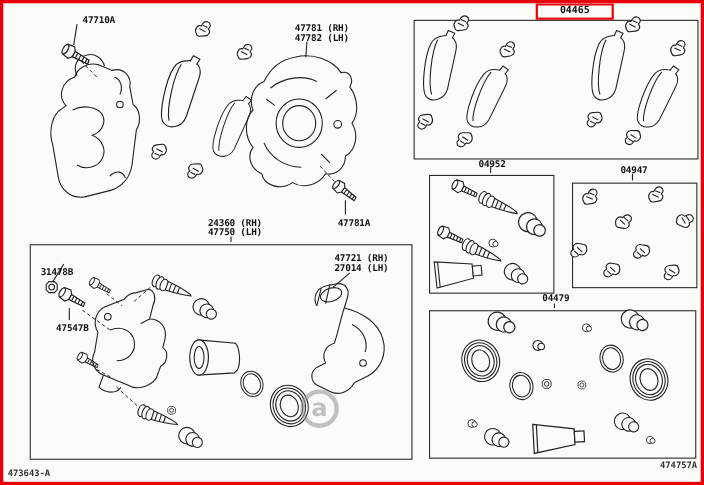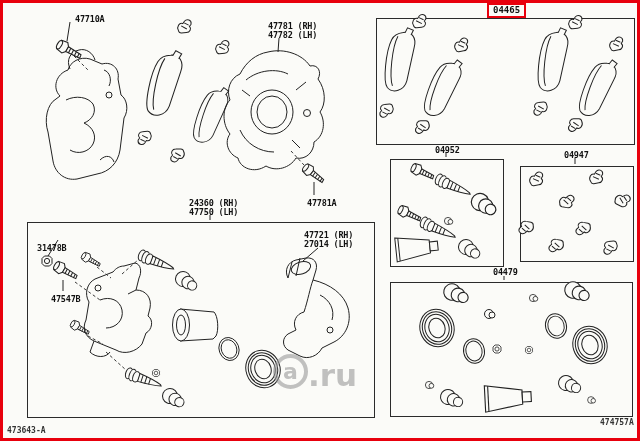--- a/index.html
+++ b/index.html
@@ -5,21 +5,21 @@
   html,body{margin:0;padding:0;background:#888;}
   .stage{position:relative;width:640px;height:441px;background:#fbfbf8;
          border:3px solid #e8000d;box-sizing:border-box;overflow:hidden;
          font-family:"DejaVu Sans Mono", monospace;}
   .art{position:absolute;left:0;top:0;z-index:3;}
   .pbox{position:absolute;border:1.3px solid #2b2b2b;z-index:2;background:transparent;}
   .lbl{position:absolute;font-weight:bold;font-size:8.5px;letter-spacing:-0.2px;
        color:#111;white-space:nowrap;z-index:6;line-height:9px;}
   .lbl .line{display:block;}
   .lbl-boxed{position:absolute;left:484px;top:0px;border:2px solid #e8000d;
-       background:#fbfbf8;padding:0 4px;font-weight:bold;font-size:9px;color:#111;
+       background:#fbfbf8;padding:0 20px;font-weight:bold;font-size:9px;color:#111;
        z-index:7;line-height:11px;}
   .footer{position:absolute;font-weight:bold;font-size:8px;color:#333;z-index:6;}
   .watermark{position:absolute;left:270px;top:347px;display:flex;align-items:flex-start;
        color:rgba(150,150,150,0.58);font-family:"DejaVu Sans",sans-serif;
        font-weight:bold;z-index:5;}
   .wm-circle{width:27px;height:27px;border:4px solid rgba(150,150,150,0.58);
        border-radius:50%;display:flex;align-items:center;justify-content:center;
        font-size:22px;line-height:1;margin-top:4px;}
   .wm-mid{font-size:42px;line-height:38px;letter-spacing:1px;}
   .wm-tld{font-size:31px;line-height:34px;margin-top:8px;}
@@ -266,19 +266,18 @@
   <div class="lbl" style="left:301px;top:228px">
     <span class="line">47721 (RH)</span>
     <span class="line">27014 (LH)</span>
   </div>
   <div class="lbl" style="left:490px;top:265px">
     <span>04479</span>
   </div>
 
   <div class="watermark">
     <span class="wm-circle">a</span>
-    <span class="wm-tld">.ru</span>
   </div>
 
   <div class="footer" style="left:4px;top:423px">473643-A</div>
   <div class="footer" style="left:597px;top:415px">474757A</div>
 
 </div>
 
 </body></html>

